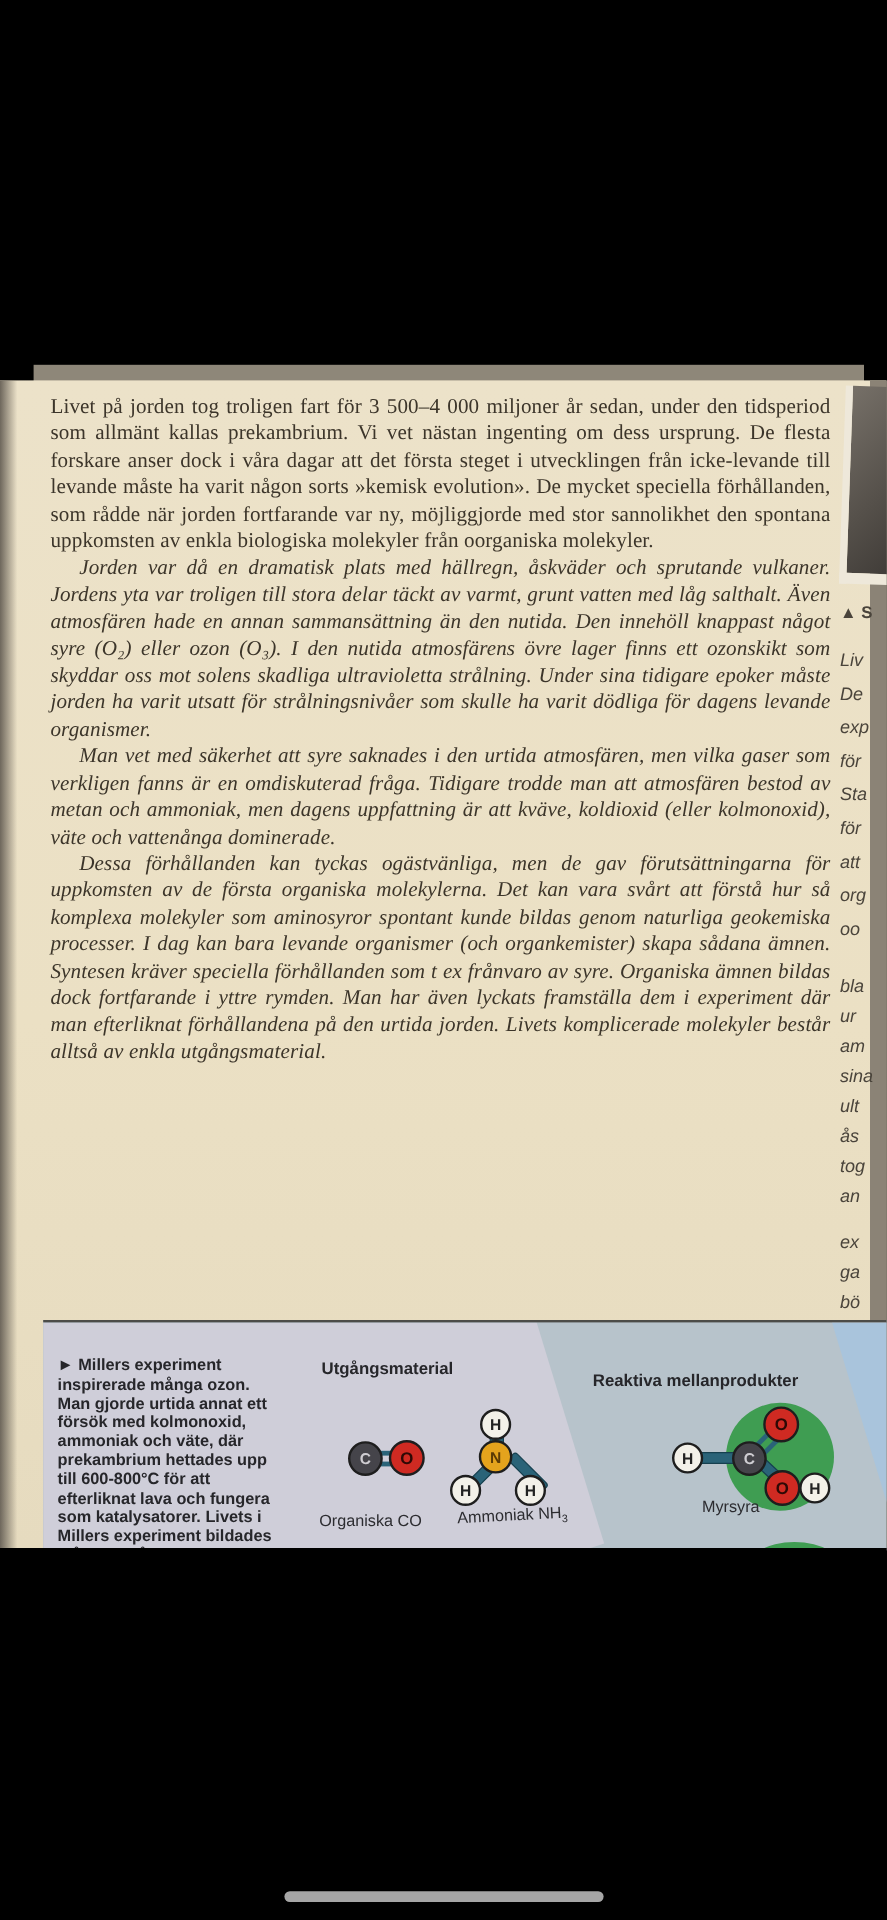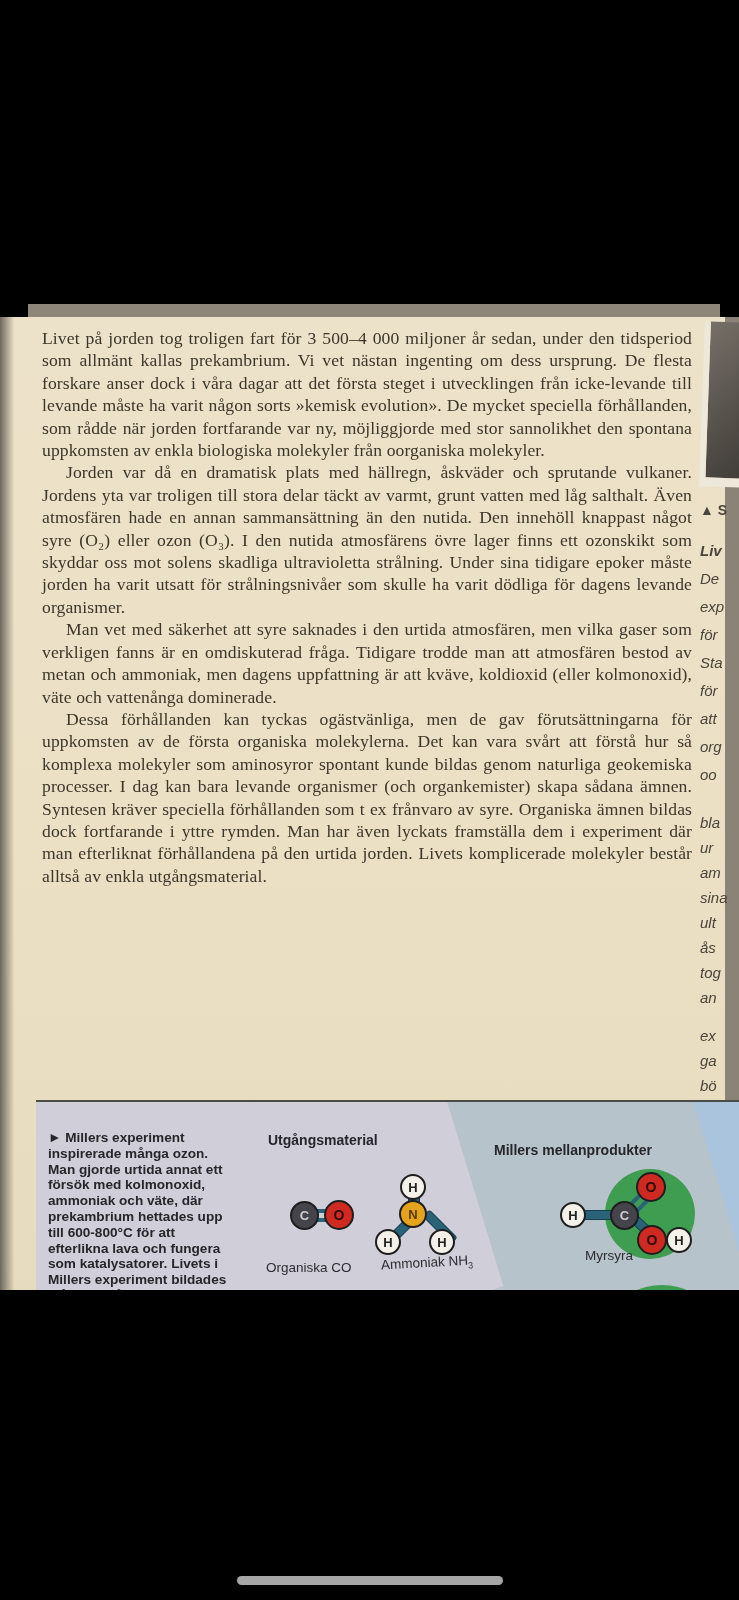--- a/index.html
+++ b/index.html
@@ -11,31 +11,31 @@
   .page{position:absolute;left:0;top:317px;width:739px;height:973px;
         background:linear-gradient(180deg,#ece2c9 0%,#ebe0c4 55%,#e6dbbf 100%);}
   .page-left-edge{position:absolute;left:0;top:0;width:16px;height:100%;
                   background:linear-gradient(90deg,#6e675c 0%,rgba(110,103,92,0) 90%);}
   .page-right-bg{position:absolute;right:0;top:0;width:14px;height:783px;
                  background:#8b8376;}
   
   .bodytext{position:absolute;left:42px;top:10px;width:650px;color:#3c352a;
             font-size:17.6px;line-height:22.4px;text-align:justify;letter-spacing:.1px;}
   .bodytext p{margin:0;}
-  .bodytext p + p{text-indent:24px;}
+  .bodytext p + p{text-indent:24px;font-style:italic;}
   
   .rc{position:absolute;left:700px;top:0;width:39px;height:100%;
       font-family:"Liberation Sans", sans-serif;color:#4a443b;}
   .rc-photo{position:absolute;left:2px;top:5px;width:40px;height:156px;
             background:linear-gradient(135deg,#767068 0%,#55504a 60%,#3f3b37 100%);
             border-left:6px solid #eee8da;border-bottom:9px solid #eee8da;
             transform:rotate(2deg);}
   .rc-caption{position:absolute;left:0;top:185px;font-weight:bold;font-size:14px;}
   .rc-frag{position:absolute;left:0;font-style:italic;font-size:15px;}
-  .rc-frag.b{font-weight:bold;}
+  .rc-frag.b{font-weight:normal;}
   
   .figure{position:absolute;left:36px;top:783px;width:703px;height:190px;
           background:#b7c3cb;overflow:hidden;border-top:2px solid #4c4c48;
           font-family:"Liberation Sans", sans-serif;}
   .panel-right-light{position:absolute;inset:0;background:#a9c4dc;
           clip-path:polygon(93.5% 0,100% 0,100% 79%);} 
   .panel-left{position:absolute;inset:0;background:#cfced9;
           clip-path:polygon(0 0,58.5% 0,66.5% 97%,64% 100%,0 100%);
           filter:drop-shadow(1px 0 0 #5a5a60);}
   .fig-caption{position:absolute;left:12px;top:28px;width:215px;color:#26262a;
@@ -114,28 +114,28 @@
       <div class="panel-left"></div>
 
       <div class="fig-caption">
         <div>► Millers experiment</div>
         <div>inspirerade många ozon.</div>
         <div>Man gjorde urtida annat ett</div>
         <div>försök med kolmonoxid,</div>
         <div>ammoniak och väte, där</div>
         <div>prekambrium hettades upp</div>
         <div>till 600-800°C för att</div>
-        <div>efterlikna lava och fungera</div>
+        <div>efterliknat lava och fungera</div>
         <div>som katalysatorer. Livets i</div>
         <div>Millers experiment bildades</div>
         <div>många små reaktiva</div>
       </div>
 
       <div class="fig-head" style="left:232px;top:30px">Utgångsmaterial</div>
-      <div class="fig-head" style="left:458px;top:40px">Millers mellanprodukter</div>
+      <div class="fig-head" style="left:458px;top:40px">Reaktiva mellanprodukter</div>
 
       <div>
         <div class="bond dbl" style="left:272px;top:107px;width:34px"></div>
         <div class="atom c" style="left:254px;top:99px">C</div>
         <div class="atom o" style="left:288px;top:98px">O</div>
       </div>
 
       <div>
         <div class="bond" style="left:372px;top:90px;width:12px;height:30px"></div>
         <div class="bond" style="left:348px;top:120px;width:40px;transform:rotate(135deg)"></div>

